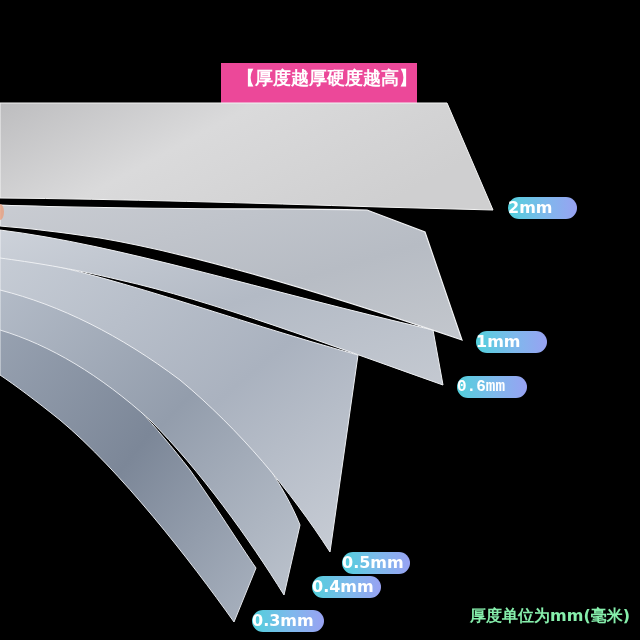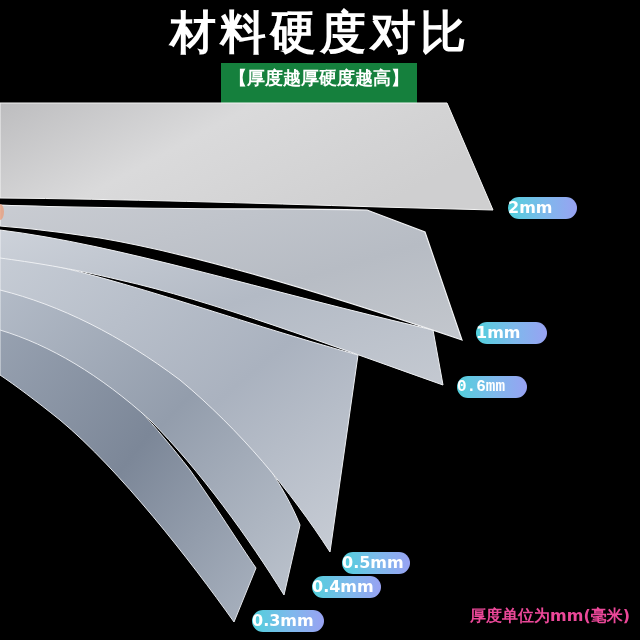--- a/index.html
+++ b/index.html
@@ -14,54 +14,53 @@
     position: absolute; left: 0; top: 4px; width: 640px;
     text-align: center;
     color: #fff;
     font-size: 46px; font-weight: bold;
     letter-spacing: 4px;
     line-height: 56px;
   }
   .subtitle {
     position: absolute; left: 221px; top: 63px;
     width: 196px; height: 42px;
-    background: #15803d;
+    background: #ec4899;
     color: #fff;
     font-size: 18px; font-weight: bold;
     line-height: 29px;
-    text-align: center;
+    text-align: right;
     letter-spacing: 0px;
     white-space: nowrap;
   }
   svg.sheets { position: absolute; left: 0; top: 0; }
   .badge {
     position: absolute;
     height: 22px;
     border-radius: 11px;
     background: linear-gradient(90deg, #52d0dc 0%, #7fb8ec 55%, #98a2f2 100%);
     color: #fff;
     font-weight: bold;
     font-size: 16px;
     line-height: 22px;
     font-family: "DejaVu Sans", sans-serif;
   }
   .footer-note {
     position: absolute; right: 10px; top: 604px;
-    color: #ec4899;
+    color: #86efac;
     font-size: 16px; font-weight: bold;
     line-height: 24px;
     white-space: nowrap;
   }
 </style>
 </head>
 <body>
 
 <div id="canvas">
 
-  <div class="title">材料硬度对比</div>
   <div class="subtitle">【厚度越厚硬度越高】</div>
 
   <svg class="sheets" width="640" height="640" viewBox="0 0 640 640">
     <defs>
       <linearGradient id="g03" x1="0" y1="0" x2="1" y2="1">
         <stop offset="0" stop-color="#9aa4b3"></stop>
         <stop offset="0.5" stop-color="#7c8798"></stop>
         <stop offset="1" stop-color="#a9b2bf"></stop>
       </linearGradient>
       <linearGradient id="g04" x1="0" y1="0" x2="1" y2="1">
@@ -100,20 +99,20 @@
     <path d="M0,230 C120,245 260,290 433,330 L443,385 C330,345 210,300 120,280 C70,268 30,262 0,258 Z" fill="url(#g06)" stroke="#eef0f3" stroke-width="1"></path>
 
     <path d="M0,205 C140,210 260,208 367,210 L425,232 L462,340 C330,295 200,255 100,238 C60,232 25,228 0,226 Z" fill="url(#g1)" stroke="#f2f3f5" stroke-width="1.2"></path>
 
     <path d="M0,103 L447,103 L493,210 L380,207 C250,203 120,199 0,198 Z" fill="url(#g2)" stroke="#f4f4f4" stroke-width="1"></path>
 
     <ellipse cx="0" cy="212" rx="4" ry="8" fill="#e8a080" opacity="0.8"></ellipse>
   </svg>
 
   <div class="badge" style="left:508px; top:197px; width:69px;">2mm</div>
-  <div class="badge" style="left:476px; top:322px; width:71px;">1mm</div>
+  <div class="badge" style="left:476px; top:331px; width:71px;">1mm</div>
   <div class="badge" style="left:457px; top:376px; width:70px;font-family:Liberation Mono, monospace;">0.6mm</div>
   <div class="badge" style="left:342px; top:552px; width:68px;">0.5mm</div>
   <div class="badge" style="left:312px; top:576px; width:69px;">0.4mm</div>
   <div class="badge" style="left:252px; top:610px; width:72px;">0.3mm</div>
 
   <div class="footer-note">厚度单位为mm(毫米)</div>
 </div>
 
 </body></html>

